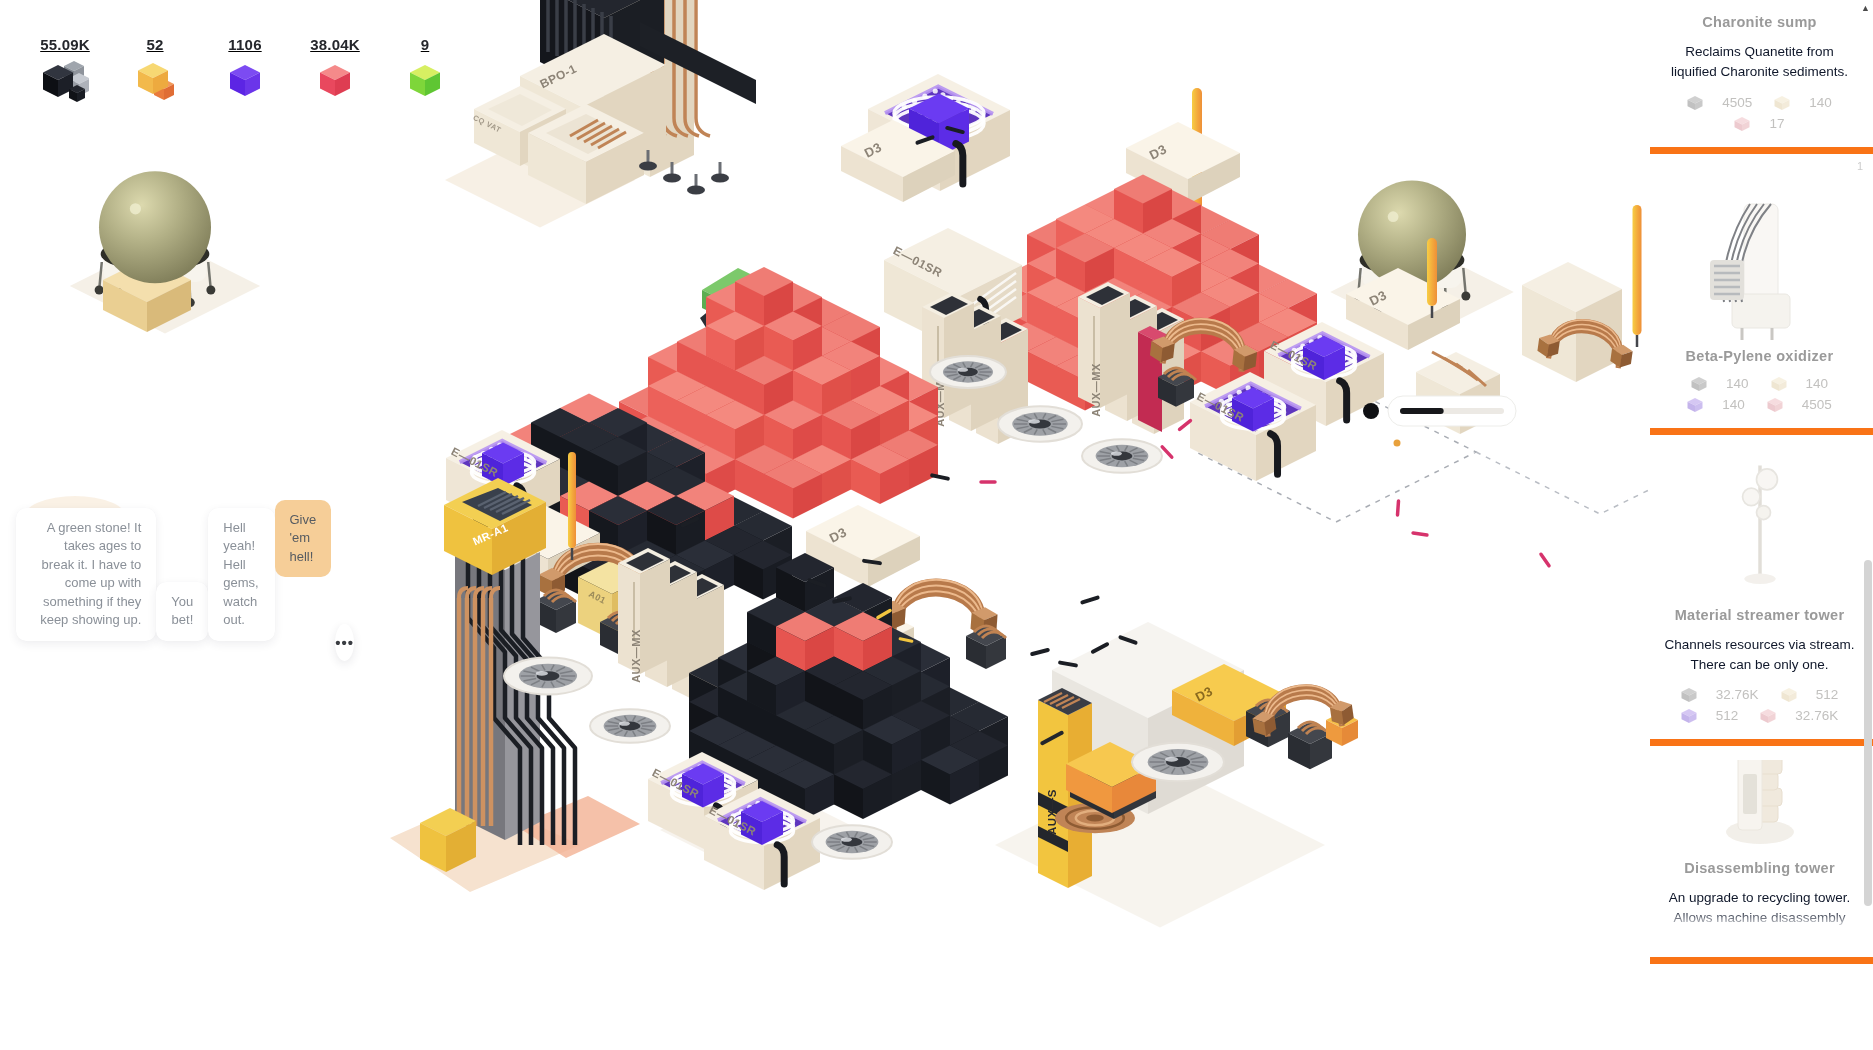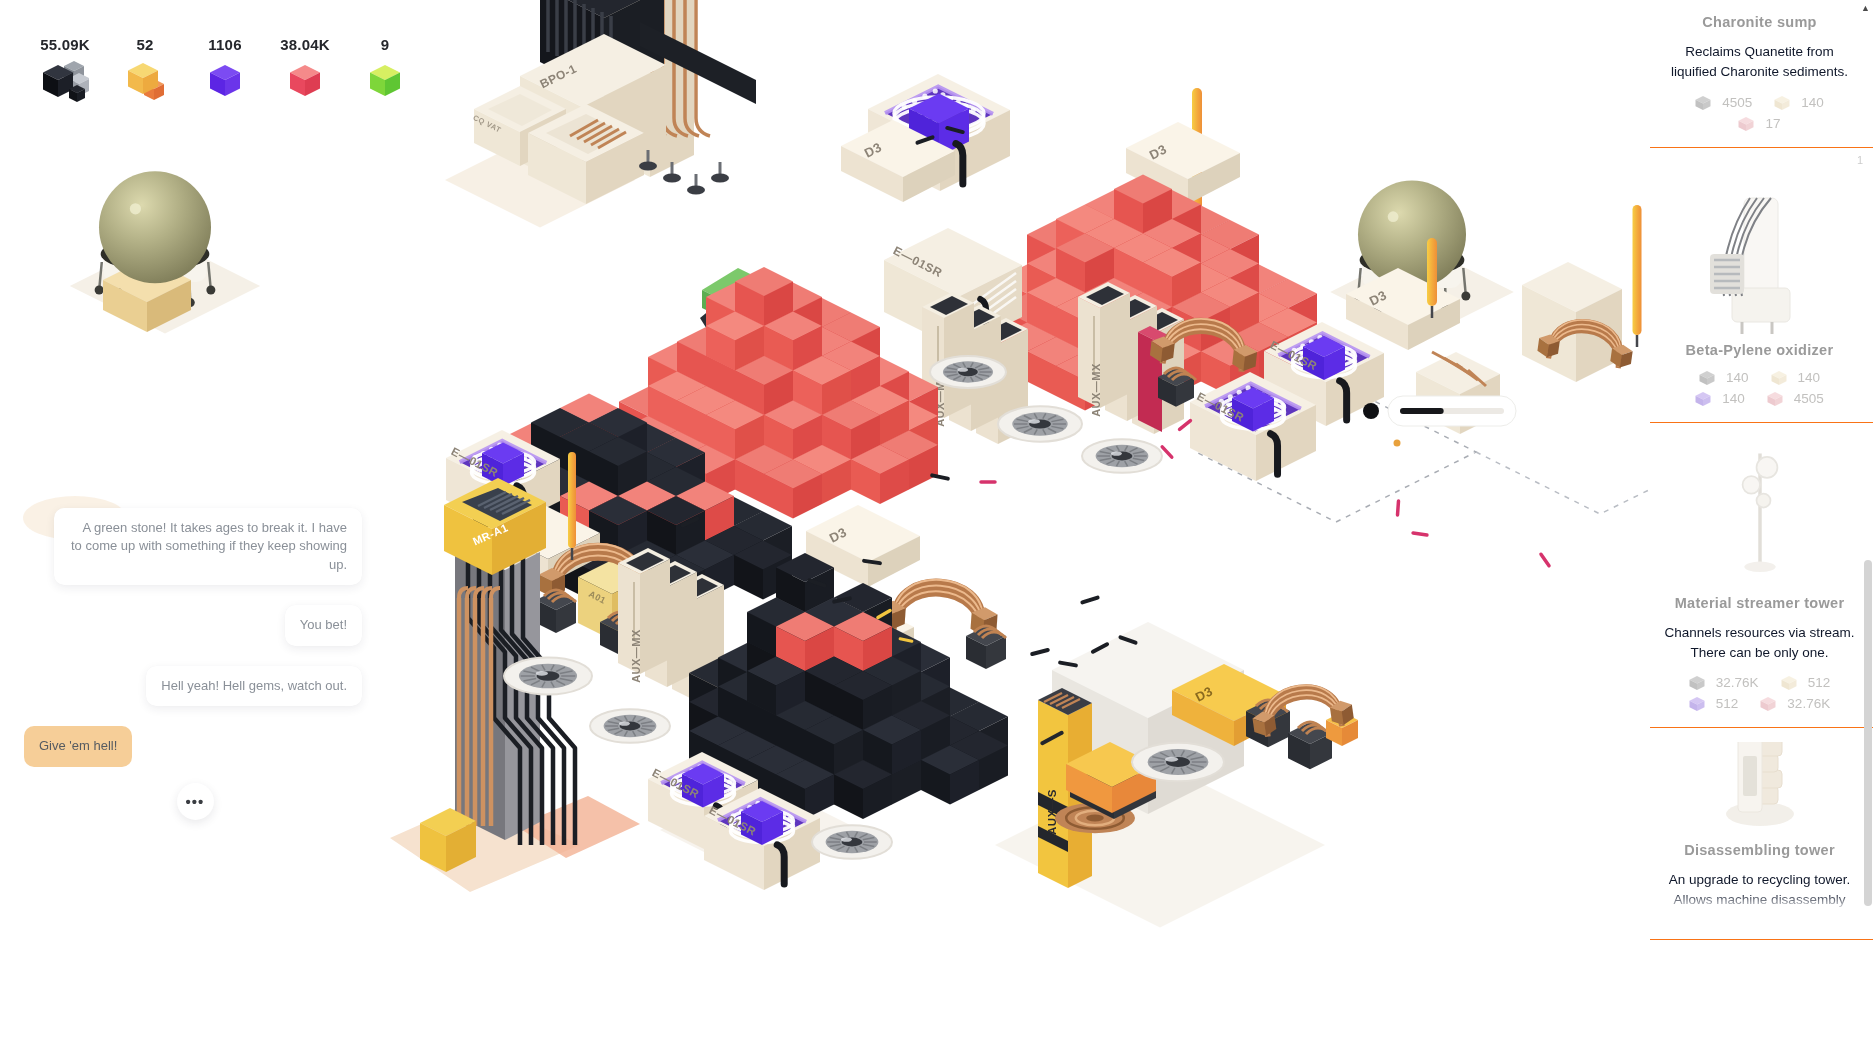--- a/index.html
+++ b/index.html
@@ -1,39 +1,39 @@
 <!DOCTYPE html>
 <html><head>
 <meta charset="utf-8">
 <style>
   html,body{margin:0;padding:0;background:#fff;}
   body{width:1873px;height:1050px;overflow:hidden;font-family:"Liberation Sans",sans-serif;}
   .stage{position:relative;width:1873px;height:1050px;background:#fff;}
   #scene{position:absolute;left:0;top:0;}
 
   
-  .resources{position:absolute;left:38px;top:36px;display:flex;gap:26px;}
+  .resources{position:absolute;left:38px;top:36px;display:flex;gap:36px;text-decoration:underline;}
   .res{width:54px;text-align:center;}
   .res .val{font-size:15px;font-weight:bold;color:#25272c;letter-spacing:.2px;margin-bottom:4px;white-space:nowrap;}
 
   
-  .chat{position:absolute;left:24px;top:500px;width:338px;display:flex;flex-direction:column;align-items:center;}
+  .chat{position:absolute;left:16px;top:500px;width:338px;display:flex;flex-direction:row;align-items:flex-end;}
   .bubble{border-radius:10px;padding:11px 15px;font-size:13px;line-height:1.42;max-width:278px;margin-bottom:20px;}
   .bubble.white{background:#fff;color:#8a9098;box-shadow:0 3px 10px rgba(40,40,60,.08),0 0 1px rgba(0,0,0,.04);align-self:flex-end;}
   .bubble.white.r{text-align:right;}
   .bubble.tan{background:#f6ce98;color:#565b61;align-self:flex-start;}
   .more-btn{width:37px;height:37px;border-radius:50%;background:#fff;box-shadow:0 3px 10px rgba(40,40,60,.10);border:0;color:#3a3d42;font-size:15px;font-weight:bold;letter-spacing:1px;line-height:37px;text-align:center;padding:0;cursor:pointer;margin:-4px 0 0 4px;}
 
   
   .sidebar{position:absolute;left:1650px;top:0;width:223px;height:1050px;background:#fff;}
-  .card{position:relative;padding:12px 18px 16px 14px;border-bottom:1px solid #f97316;text-align:center;}
+  .card{position:relative;padding:12px 18px 16px 14px;border-bottom:7px solid #f97316;text-align:center;}
   .card .title{font-size:14.5px;font-weight:bold;color:#9a9a9a;letter-spacing:.3px;margin:2px 0 12px;}
   .card .desc{font-size:13.5px;color:#0f172a;line-height:1.5;text-align:center;margin-bottom:12px;}
   .card .costs{display:flex;flex-wrap:wrap;justify-content:center;column-gap:22px;row-gap:6px;align-items:center;}
-  .cost{display:flex;align-items:center;gap:11px;font-size:13.5px;color:#c2c1bf;}
+  .cost{display:flex;align-items:center;gap:19px;font-size:13.5px;color:#c2c1bf;}
   .cost svg{opacity:.55;}
   .card .badge{position:absolute;right:10px;top:6px;font-size:11px;color:#cccccc;}
   .card .img{display:flex;justify-content:center;align-items:flex-end;opacity:.75;}
   .card.fadeout .desc{-webkit-mask-image:linear-gradient(#000 55%,transparent 100%);mask-image:linear-gradient(#000 55%,transparent 100%);}
   
   .sb-arrow{position:absolute;right:3px;top:3px;font-size:9px;color:#4a4a4a;}
   .sb-thumb{position:absolute;right:1px;top:560px;width:8px;height:346px;background:#d4d4d4;border-radius:4px;}
 </style>
 </head>
 <body>

